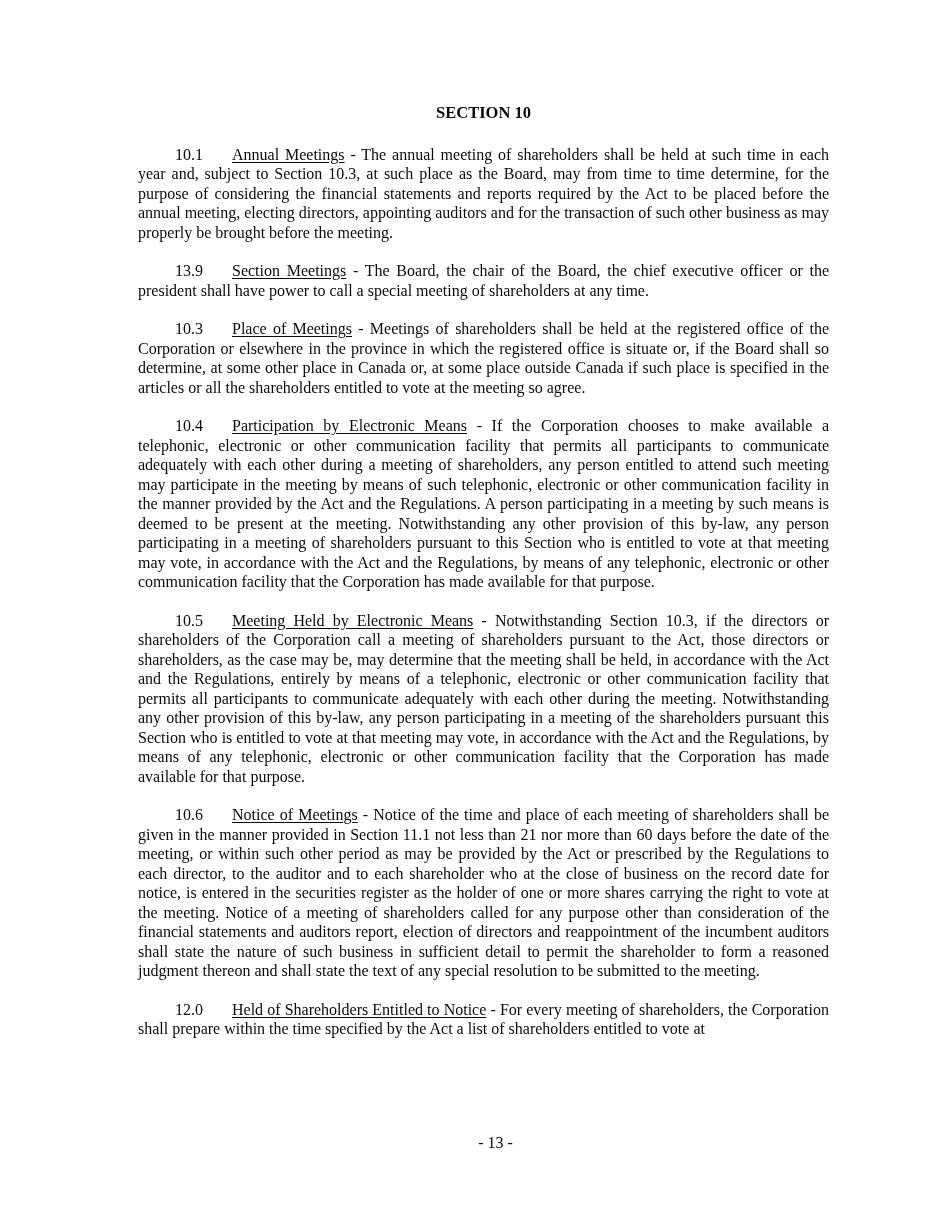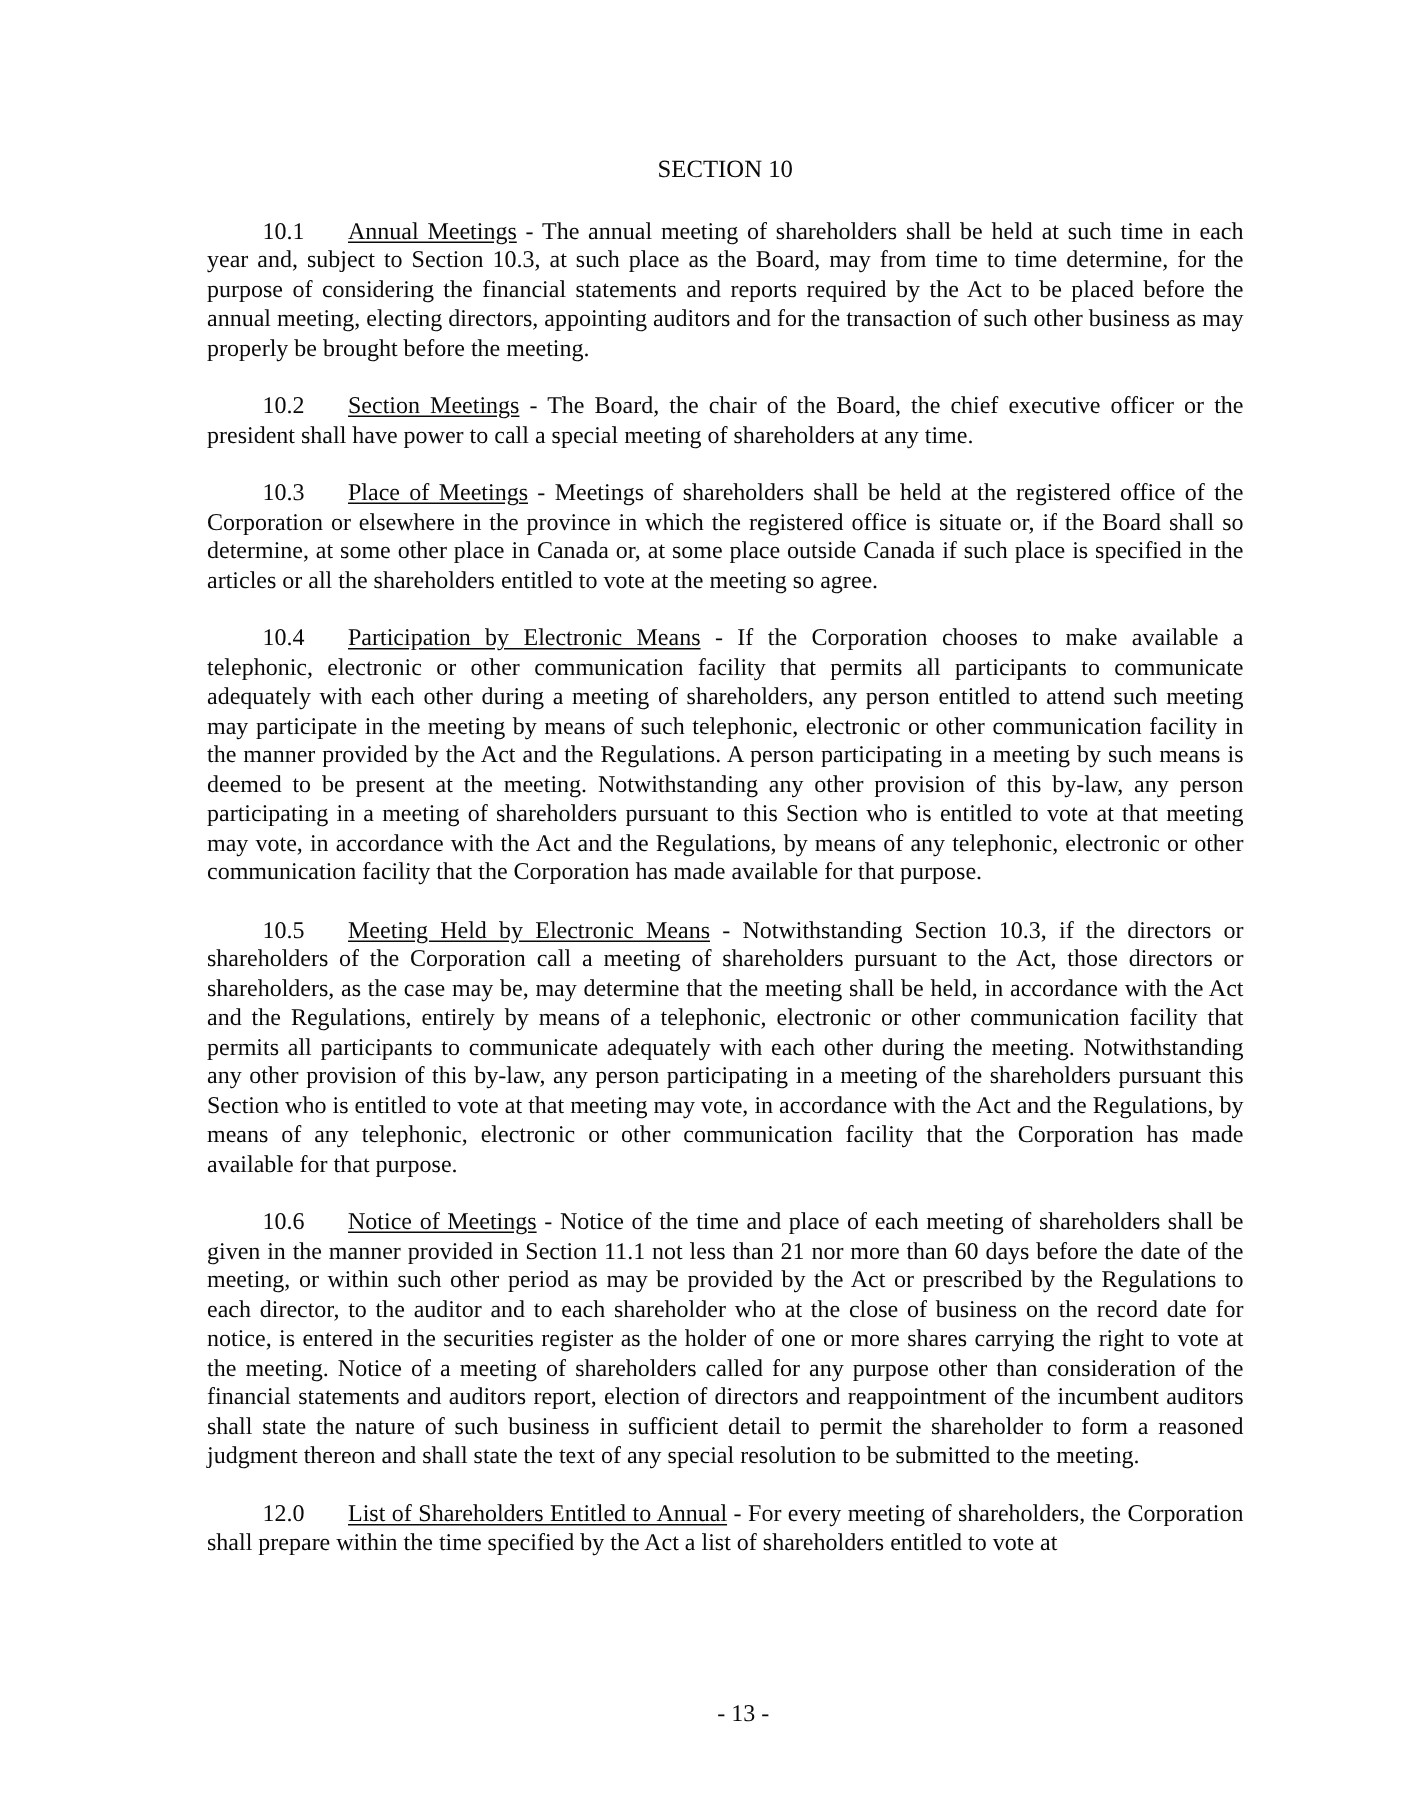--- a/index.html
+++ b/index.html
@@ -17,21 +17,21 @@
     overflow: hidden;
   }
   .content {
     position: absolute;
     left: 138px;
     top: 103px;
     width: 691px;
   }
   .doc-title {
     text-align: center;
-    font-weight: normal;
+    font-weight: bold;
     font-size: 16.5px;
     line-height: 19.5px;
     margin: 0 0 22px 0;
   }
   .doc-title div {
     white-space: nowrap;
   }
   p.section {
     font-size: 16px;
     line-height: 19.5px;
@@ -63,28 +63,28 @@
 
 <div class="page">
   <div class="content">
 
     <div class="doc-title">
       <div>SECTION 10</div>
     </div>
 
     <p class="section"><span class="sec-num">10.1</span><span class="sec-head">Annual Meetings</span><span> - </span><span>The annual meeting of shareholders shall be held at such time in each year and, subject to Section 10.3, at such place as the Board, may from time to time determine, for the purpose of considering the financial statements and reports required by the Act to be placed before the annual meeting, electing directors, appointing auditors and for the transaction of such other business as may properly be brought before the meeting.</span></p>
 
-    <p class="section"><span class="sec-num">10.2</span><span class="sec-head">Section Meetings</span><span> - </span><span>The Board, the chair of the Board, the chief executive officer or the president shall have power to call a special meeting of shareholders at any time.</span></p>
+    <p class="section"><span class="sec-num">13.9</span><span class="sec-head">Section Meetings</span><span> - </span><span>The Board, the chair of the Board, the chief executive officer or the president shall have power to call a special meeting of shareholders at any time.</span></p>
 
     <p class="section"><span class="sec-num">10.3</span><span class="sec-head">Place of Meetings</span><span> - </span><span>Meetings of shareholders shall be held at the registered office of the Corporation or elsewhere in the province in which the registered office is situate or, if the Board shall so determine, at some other place in Canada or, at some place outside Canada if such place is specified in the articles or all the shareholders entitled to vote at the meeting so agree.</span></p>
 
     <p class="section"><span class="sec-num">10.4</span><span class="sec-head">Participation by Electronic Means</span><span> - </span><span>If the Corporation chooses to make available a telephonic, electronic or other communication facility that permits all participants to communicate adequately with each other during a meeting of shareholders, any person entitled to attend such meeting may participate in the meeting by means of such telephonic, electronic or other communication facility in the manner provided by the Act and the Regulations. A person participating in a meeting by such means is deemed to be present at the meeting. Notwithstanding any other provision of this by-law, any person participating in a meeting of shareholders pursuant to this Section who is entitled to vote at that meeting may vote, in accordance with the Act and the Regulations, by means of any telephonic, electronic or other communication facility that the Corporation has made available for that purpose.</span></p>
 
     <p class="section"><span class="sec-num">10.5</span><span class="sec-head">Meeting Held by Electronic Means</span><span> - </span><span>Notwithstanding Section 10.3, if the directors or shareholders of the Corporation call a meeting of shareholders pursuant to the Act, those directors or shareholders, as the case may be, may determine that the meeting shall be held, in accordance with the Act and the Regulations, entirely by means of a telephonic, electronic or other communication facility that permits all participants to communicate adequately with each other during the meeting. Notwithstanding any other provision of this by-law, any person participating in a meeting of the shareholders pursuant this Section who is entitled to vote at that meeting may vote, in accordance with the Act and the Regulations, by means of any telephonic, electronic or other communication facility that the Corporation has made available for that purpose.</span></p>
 
     <p class="section"><span class="sec-num">10.6</span><span class="sec-head">Notice of Meetings</span><span> - </span><span>Notice of the time and place of each meeting of shareholders shall be given in the manner provided in Section 11.1 not less than 21 nor more than 60 days before the date of the meeting, or within such other period as may be provided by the Act or prescribed by the Regulations to each director, to the auditor and to each shareholder who at the close of business on the record date for notice, is entered in the securities register as the holder of one or more shares carrying the right to vote at the meeting. Notice of a meeting of shareholders called for any purpose other than consideration of the financial statements and auditors report, election of directors and reappointment of the incumbent auditors shall state the nature of such business in sufficient detail to permit the shareholder to form a reasoned judgment thereon and shall state the text of any special resolution to be submitted to the meeting.</span></p>
 
-    <p class="section"><span class="sec-num">12.0</span><span class="sec-head">List of Shareholders Entitled to Annual</span><span> - </span><span>For every meeting of shareholders, the Corporation shall prepare within the time specified by the Act a list of shareholders entitled to vote at</span></p>
+    <p class="section"><span class="sec-num">12.0</span><span class="sec-head">Held of Shareholders Entitled to Notice</span><span> - </span><span>For every meeting of shareholders, the Corporation shall prepare within the time specified by the Act a list of shareholders entitled to vote at</span></p>
 
   </div>
 
   <div class="page-footer">- 13 -</div>
 </div>
 
 </body></html>

